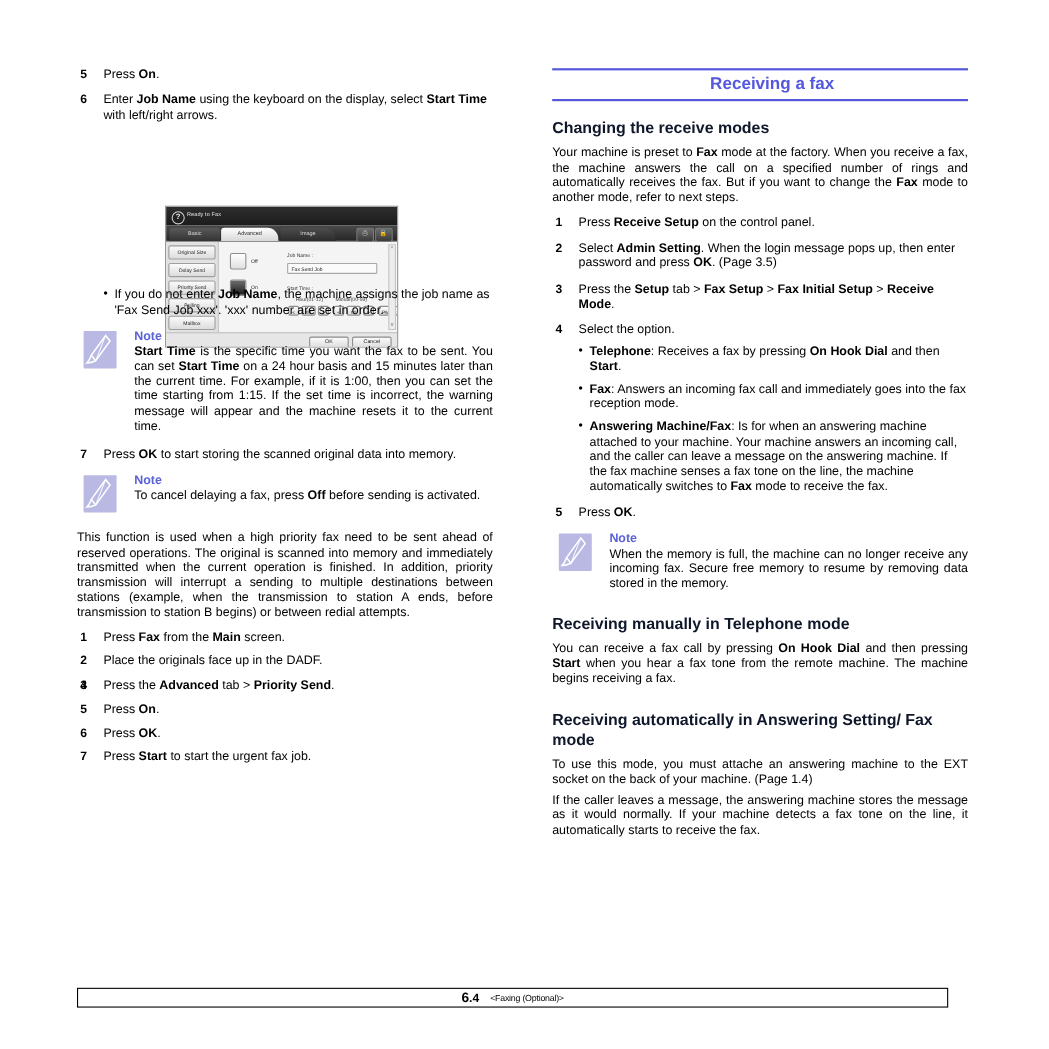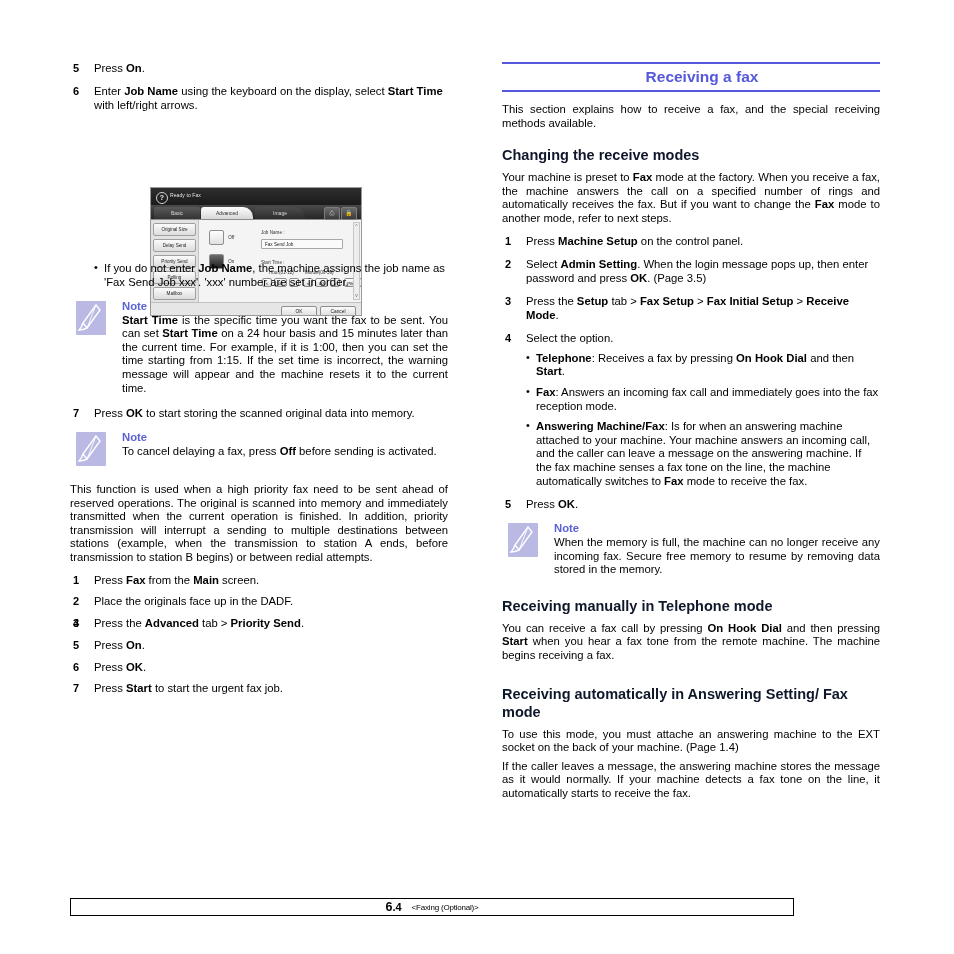--- a/index.html
+++ b/index.html
@@ -116,21 +116,21 @@
     font-weight: bold;
     font-size: 14.5px;
     line-height: 18px;
     margin: 16px 0 7px 0;
   }
 
   
   .footer {
     position: absolute;
     left: 70px; top: 898px;
-    width: 724px; height: 18px;
+    width: 792px; height: 18px;
     border: 1px solid #000;
     box-sizing: border-box;
     display: flex;
     align-items: center;
     justify-content: center;
   }
   .footer-page {
     font-size: 12.5px;
     font-weight: bold;
     letter-spacing: 0px;
@@ -480,30 +480,29 @@
   </div>
 
   <div class="col col-right">
 
     <div class="section-title-wrap">
       <div class="rule"></div>
       <div class="section-title">Receiving a fax</div>
       <div class="rule"></div>
     </div>
 
-    <div class="para" style="margin-top:10px;">This section explains how to receive a fax, and the special receiving methods available.</div>
 
     <div class="sub-title">Changing the receive modes</div>
 
     <div class="para">Your machine is preset to <b>Fax</b> mode at the factory. When you receive a fax, the machine answers the call on a specified number of rings and automatically receives the fax. But if you want to change the <b>Fax</b> mode to another mode, refer to next steps.</div>
 
     <div style="margin-top:6px;">
       <div class="step">
         <span class="num">1</span>
-        <span>Press <b>Machine Setup</b> on the control panel.</span>
+        <span>Press <b>Receive Setup</b> on the control panel.</span>
       </div>
       <div class="step">
         <span class="num">2</span>
         <span>Select <b>Admin Setting</b>. When the login message pops up, then enter password and press <b>OK</b>. (Page 3.5)</span>
       </div>
       <div class="step">
         <span class="num">3</span>
         <span>Press the <b>Setup</b> tab &gt; <b>Fax Setup</b> &gt; <b>Fax Initial Setup</b> &gt; <b>Receive Mode</b>.</span>
       </div>
       <div class="step" style="margin-bottom:6px;">

